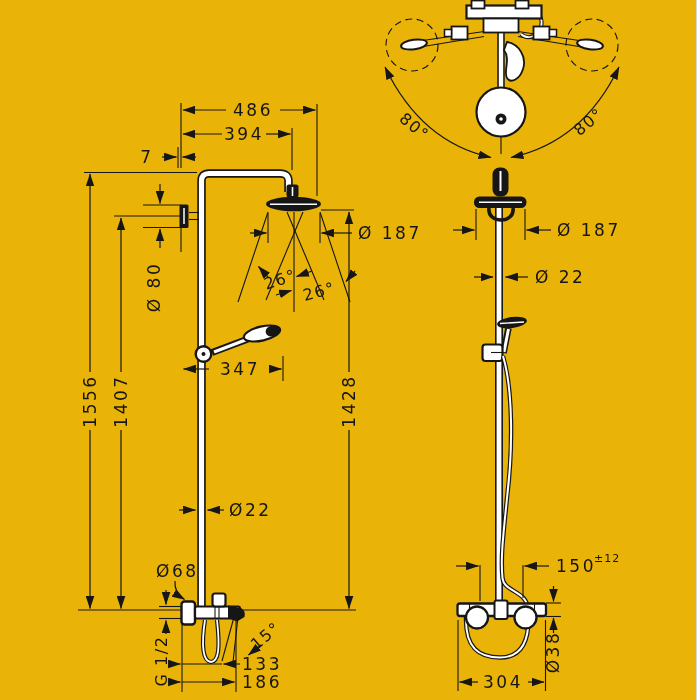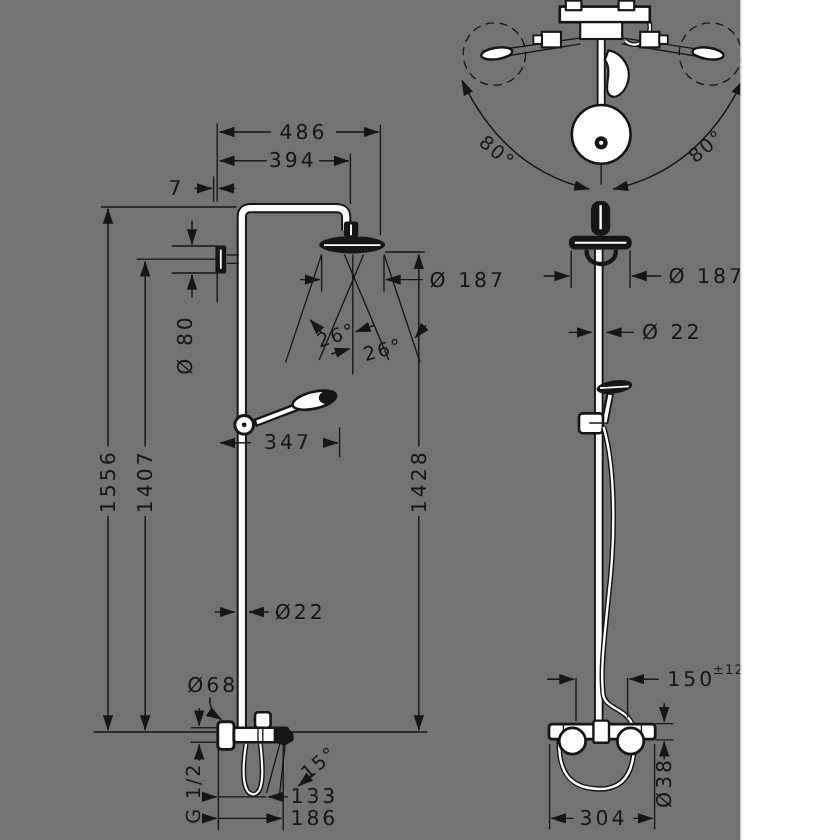--- a/index.html
+++ b/index.html
@@ -1,16 +1,16 @@
 <!DOCTYPE html>
 <html><head>
 <meta charset="utf-8">
 <style>
   html,body{margin:0;padding:0;background:#fff;}
-  .page{width:617px;height:700px;position:relative;background:#737373;outline:1px solid #d6d6d6;overflow:hidden;}
+  .page{width:696px;height:700px;position:relative;background:#eab308;outline:1px solid #d6d6d6;overflow:hidden;}
   svg{display:block;}
   .thin{stroke:#161616;stroke-width:1.1;fill:none;}
   .dim{stroke:#161616;stroke-width:1.2;fill:none;}
   .part{stroke:#161616;fill:#ffffff;}
   .blk{fill:#161616;stroke:none;}
   .wht{stroke:#ffffff;fill:none;}
   text{font-family:"DejaVu Sans","Liberation Sans",sans-serif;fill:#161616;}
   .lbl{font-size:17px;letter-spacing:2.5px;}
   .sm{font-size:16px;letter-spacing:1.5px;}
   .sup{font-size:11px;letter-spacing:1px;}

